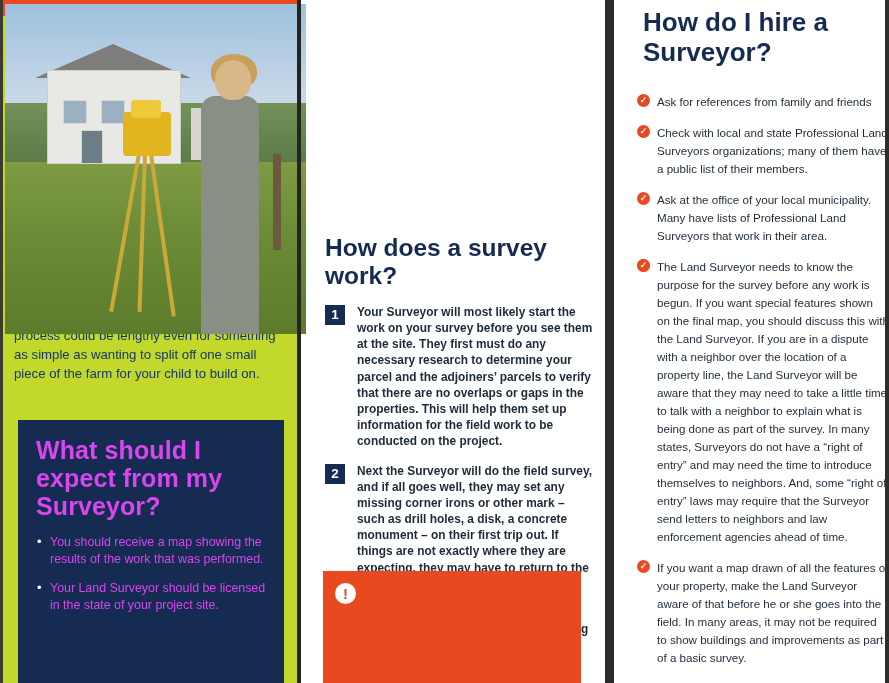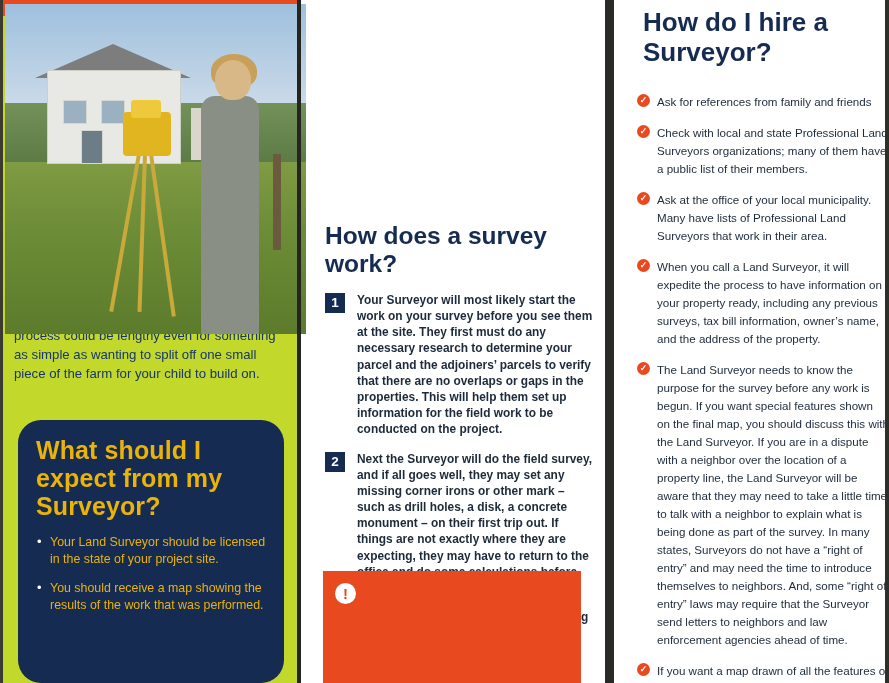--- a/index.html
+++ b/index.html
@@ -58,24 +58,23 @@
   }
 
   
   .navy-box {
     position: absolute;
     left: 18px;
     top: 420px;
     width: 266px;
     height: 263px;
     background: #152b52;
-    color: #eab308;
+    color: #d946ef;
     padding: 16px 16px 0 18px;
     box-sizing: border-box;
-    border-radius: 23px;
   }
   .navy-title {
     font-size: 25px;
     font-weight: bold;
     line-height: 1.12;
     margin: 0 0 14px 0;
     letter-spacing: 0.1px;
   }
   .navy-list {
     list-style: none;
@@ -222,21 +221,21 @@
   .center-content {
     position: absolute;
     left: 325px; top: 222px;
     width: 268px;
   }
   .center-title {
     font-size: 24.5px;
     font-weight: bold;
     line-height: 1.14;
     color: #152b52;
-    margin: 0 0 14px 0;
+    margin: 12px 0 14px 0;
   }
   .step {
     position: relative;
     padding-left: 32px;
     margin-bottom: 13px;
   }
   .step-num {
     position: absolute;
     left: 0; top: 1px;
     width: 20px; height: 20px;
@@ -358,22 +357,22 @@
     <div class="left-body">
       <p class="left-lead">Professional Land Surveyors are the only people trained and licensed to make property line determinations.</p>
       <p class="left-para">Many people assume telephone poles, fences, or cracks in the sidewalk are the property corners when in reality they most likely are not.</p>
       <p class="left-para">Dividing one land parcel into two or more parcels can be a lengthy process, and every municipality has its own guidelines, size requirements and process for dividing land.</p>
       <p class="left-para">Contact a local Professional Land Surveyor to help you through what process is needed and what time constraints you may have. The process could be lengthy even for something as simple as wanting to split off one small piece of the farm for your child to build on.</p>
     </div>
 
     <div class="navy-box">
       <h2 class="navy-title">What should I expect from my Surveyor?</h2>
       <ul class="navy-list">
+        <li>You should receive a map showing the results of the work that was performed.</li>
         <li>Your Land Surveyor should be licensed in the state of your project site.</li>
-        <li>You should receive a map showing the results of the work that was performed.</li>
 
       </ul>
     </div>
   </div>
 
   <div class="panel-center"></div>
 
   <div class="photo">
     <div class="sky"></div>
     <div class="treeline"></div>
@@ -430,21 +429,20 @@
       <div class="hire-item">
         <span class="check">✓</span>
         <span class="hire-text">Check with local and state Professional Land Surveyors organizations; many of them have a public list of their members.</span>
       </div>
       <div class="hire-item">
         <span class="check">✓</span>
         <span class="hire-text">Ask at the office of your local municipality. Many have lists of Professional Land Surveyors that work in their area.</span>
       </div>
       <div class="hire-item">
         <span class="check">✓</span>
-        <span class="hire-text">When you call a Land Surveyor, it will expedite the process to have information on your property ready, including any previous surveys, tax bill information, owner’s name, and the address of the property.</span>
       </div>
       <div class="hire-item">
         <span class="check">✓</span>
         <span class="hire-text">The Land Surveyor needs to know the purpose for the survey before any work is begun. If you want special features shown on the final map, you should discuss this with the Land Surveyor. If you are in a dispute with a neighbor over the location of a property line, the Land Surveyor will be aware that they may need to take a little time to talk with a neighbor to explain what is being done as part of the survey. In many states, Surveyors do not have a “right of entry” and may need the time to introduce themselves to neighbors. And, some “right of entry” laws may require that the Surveyor send letters to neighbors and law enforcement agencies ahead of time.</span>
       </div>
       <div class="hire-item">
         <span class="check">✓</span>
         <span class="hire-text">If you want a map drawn of all the features of your property, make the Land Surveyor aware of that before he or she goes into the field. In many areas, it may not be required to show buildings and improvements as part of a basic survey.</span>
       </div>
     </div>

